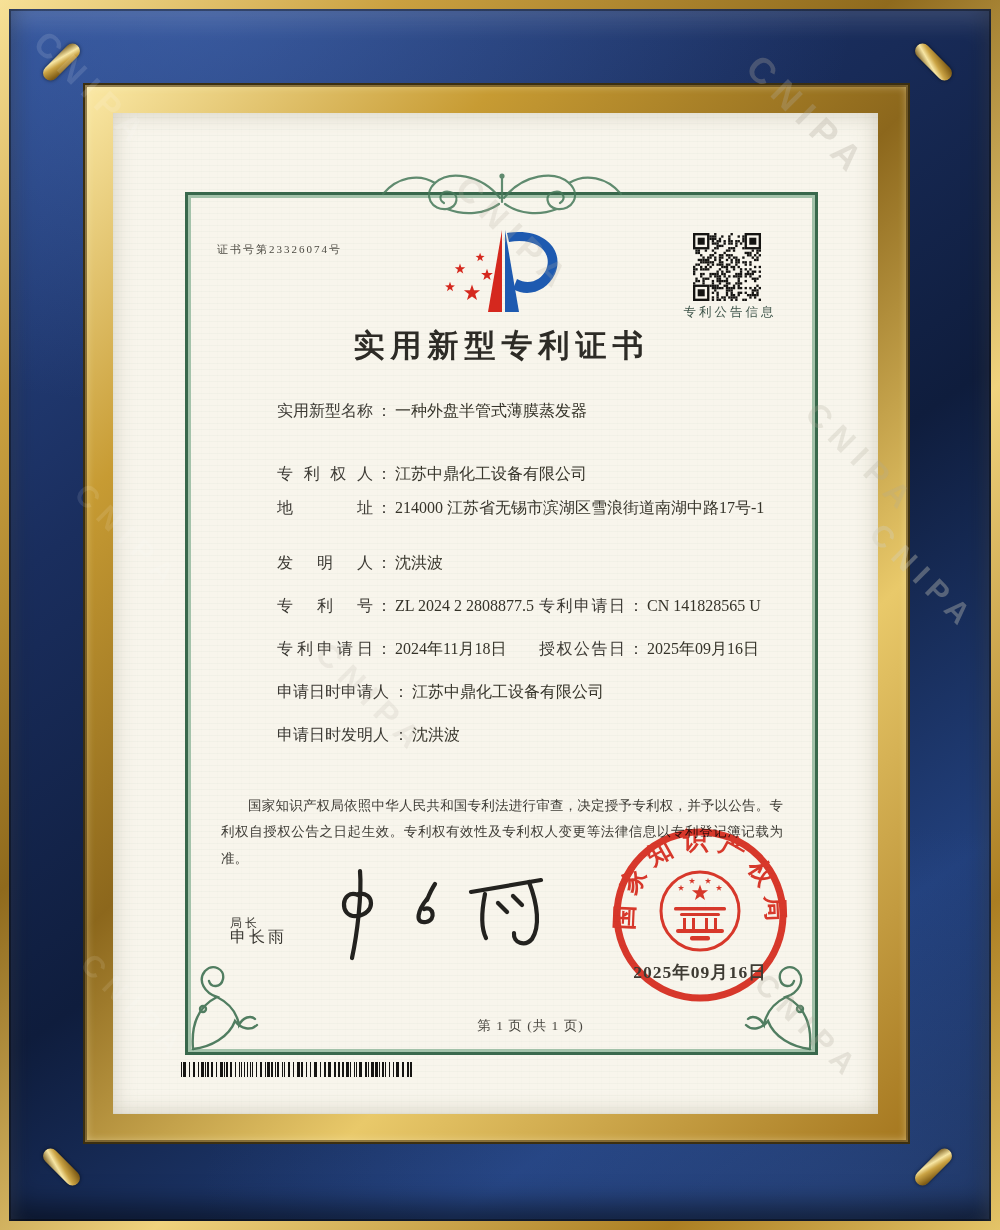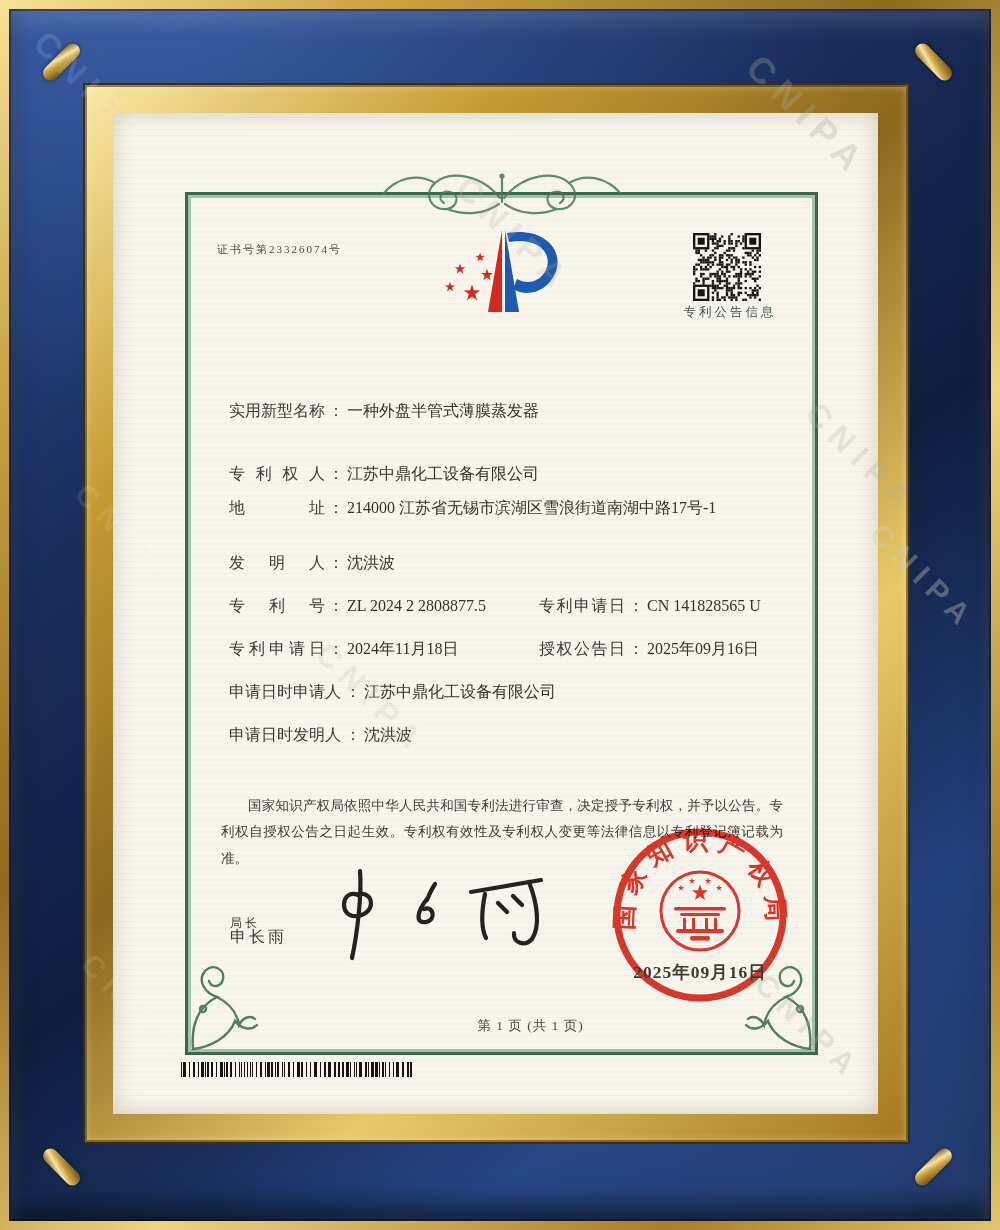--- a/index.html
+++ b/index.html
@@ -50,21 +50,21 @@
   .cert-no{position:absolute;left:104px;top:129px;font-size:11px;letter-spacing:2px;color:#4c4a42;}
   .logo{position:absolute;left:328px;top:114px;}
   .qr{position:absolute;left:580px;top:120px;}
   .qr-caption{position:absolute;left:555px;top:191px;width:124px;text-align:center;
       font-size:12.5px;letter-spacing:3px;color:#3f554a;}
   .cert-title{position:absolute;left:72px;top:212px;width:633px;text-align:center;
       font-size:31px;font-weight:bold;letter-spacing:6px;color:#2d2b26;}
 
   .rows{position:absolute;left:116px;top:288px;width:565px;font-size:16px;color:#3c3a34;}
   .row{position:absolute;left:0;white-space:nowrap;}
-  .lbl{display:inline-block;vertical-align:top;}
+  .lbl{display:inline-block;vertical-align:top;margin-left:48px;}
   .lbl.w6{width:96px;text-align:justify;text-align-last:justify;}
   .lbl.w7{width:113px;}
   .colon{display:inline-block;width:22px;text-align:center;}
   .val{color:#353329;}
   .rcol{position:absolute;left:310px;top:0;white-space:nowrap;}
   .rlbl{display:inline-block;width:86px;text-align:justify;text-align-last:justify;}
 
   .body-par{position:absolute;left:108px;top:680px;width:562px;font-size:13.5px;
       line-height:1.95;color:#3e3c36;text-align:justify;text-indent:2em;}
 
@@ -433,20 +433,21 @@
         <rect x="2" y="2" width="3" height="3" fill="#151412"></rect>
         <rect x="22" y="0" width="7" height="7" fill="#151412"></rect>
         <rect x="23" y="1" width="5" height="5" fill="#f8f5ec"></rect>
         <rect x="24" y="2" width="3" height="3" fill="#151412"></rect>
         <rect x="0" y="22" width="7" height="7" fill="#151412"></rect>
         <rect x="1" y="23" width="5" height="5" fill="#f8f5ec"></rect>
         <rect x="2" y="24" width="3" height="3" fill="#151412"></rect>
       </svg>
     <div class="qr-caption">专利公告信息</div>
 
+    <div class="cert-title">实用新型专利证书</div>
 
     <div class="rows">
       <div class="row" style="top:0">
         <span class="lbl w6">实用新型名称</span><span class="colon">：</span><span class="val">一种外盘半管式薄膜蒸发器</span>
       </div>
       <div class="row" style="top:63px">
         <span class="lbl w6">专利权人</span><span class="colon">：</span><span class="val">江苏中鼎化工设备有限公司</span>
       </div>
       <div class="row" style="top:97px">
         <span class="lbl w6">地址</span><span class="colon">：</span><span class="val">214000 江苏省无锡市滨湖区雪浪街道南湖中路17号-1</span>

